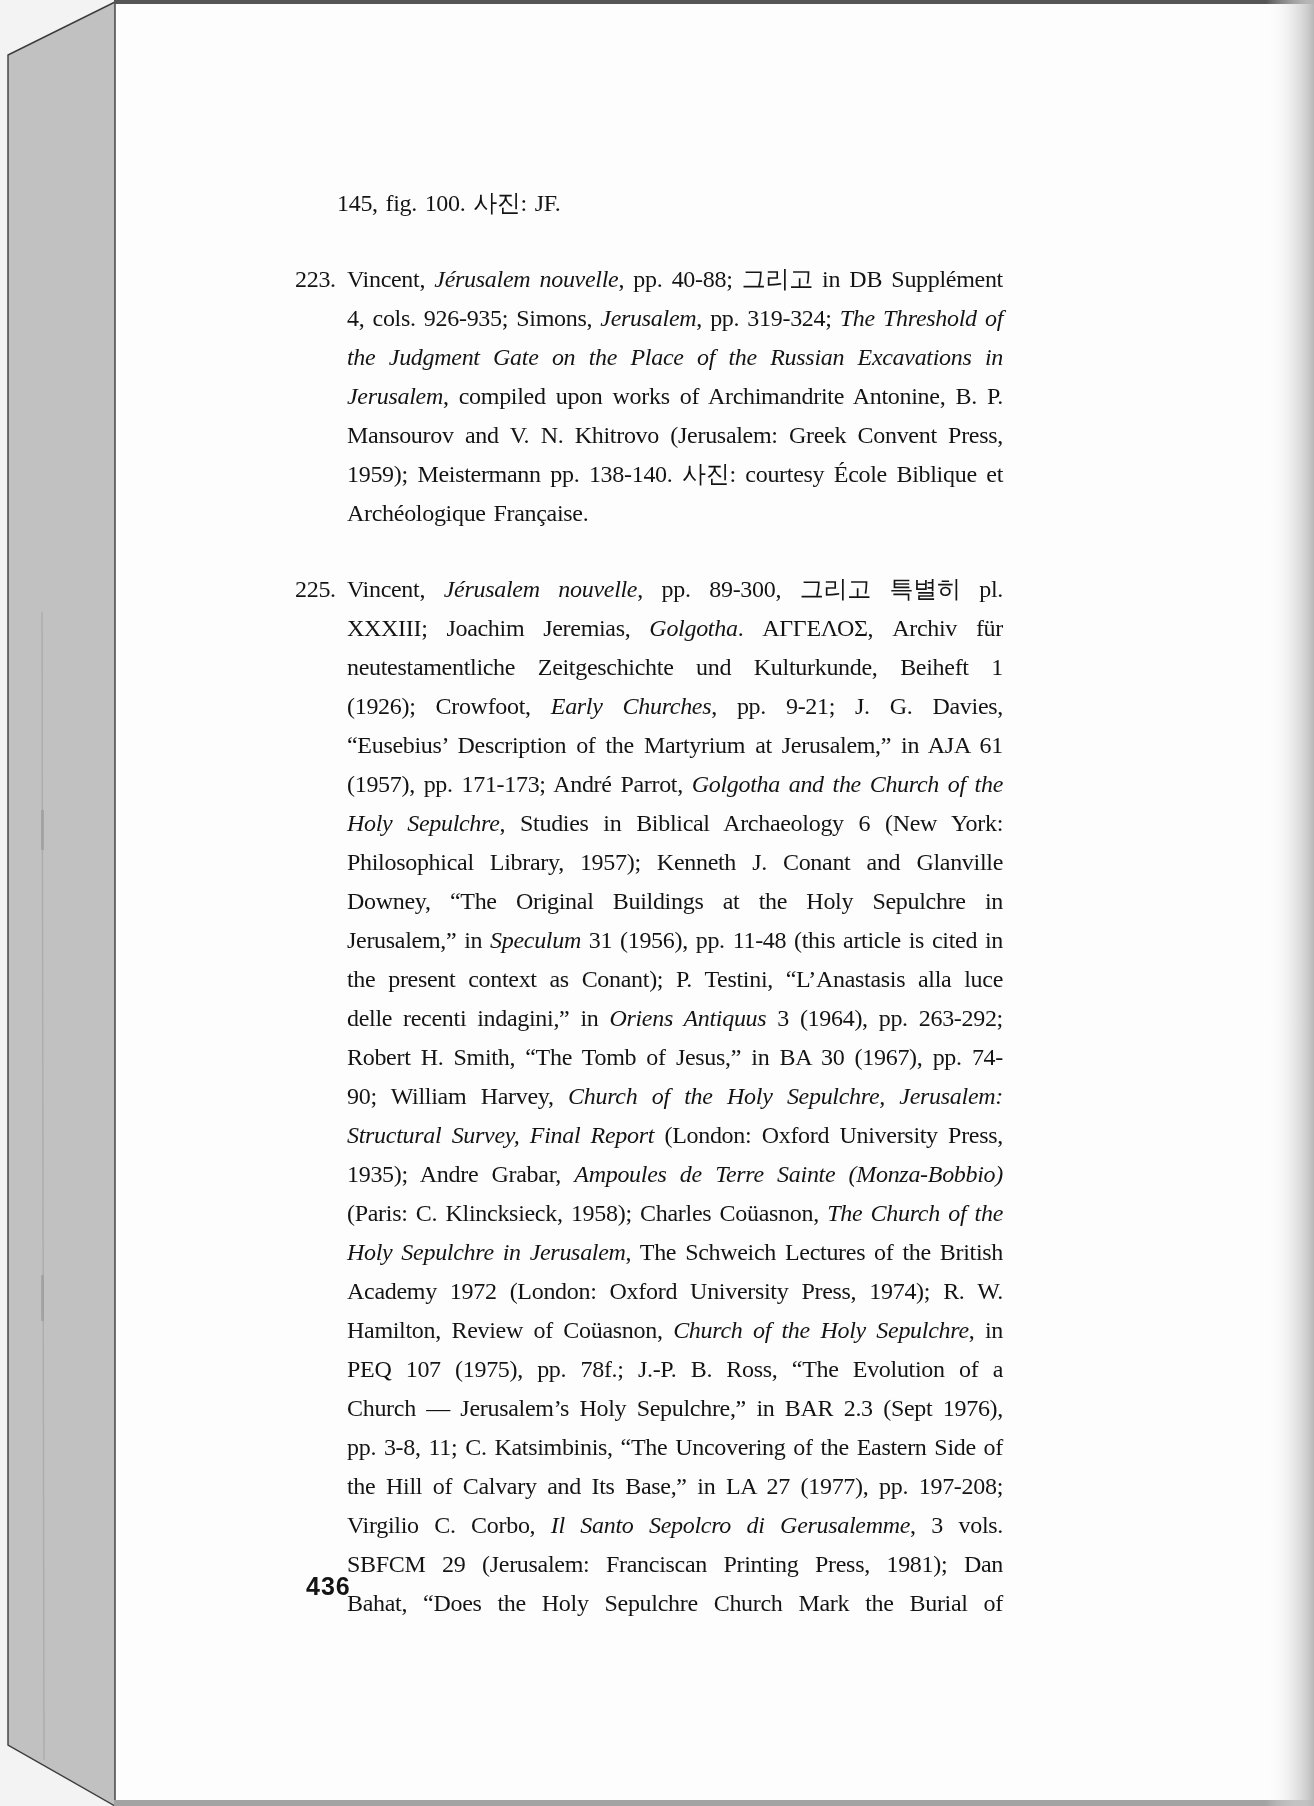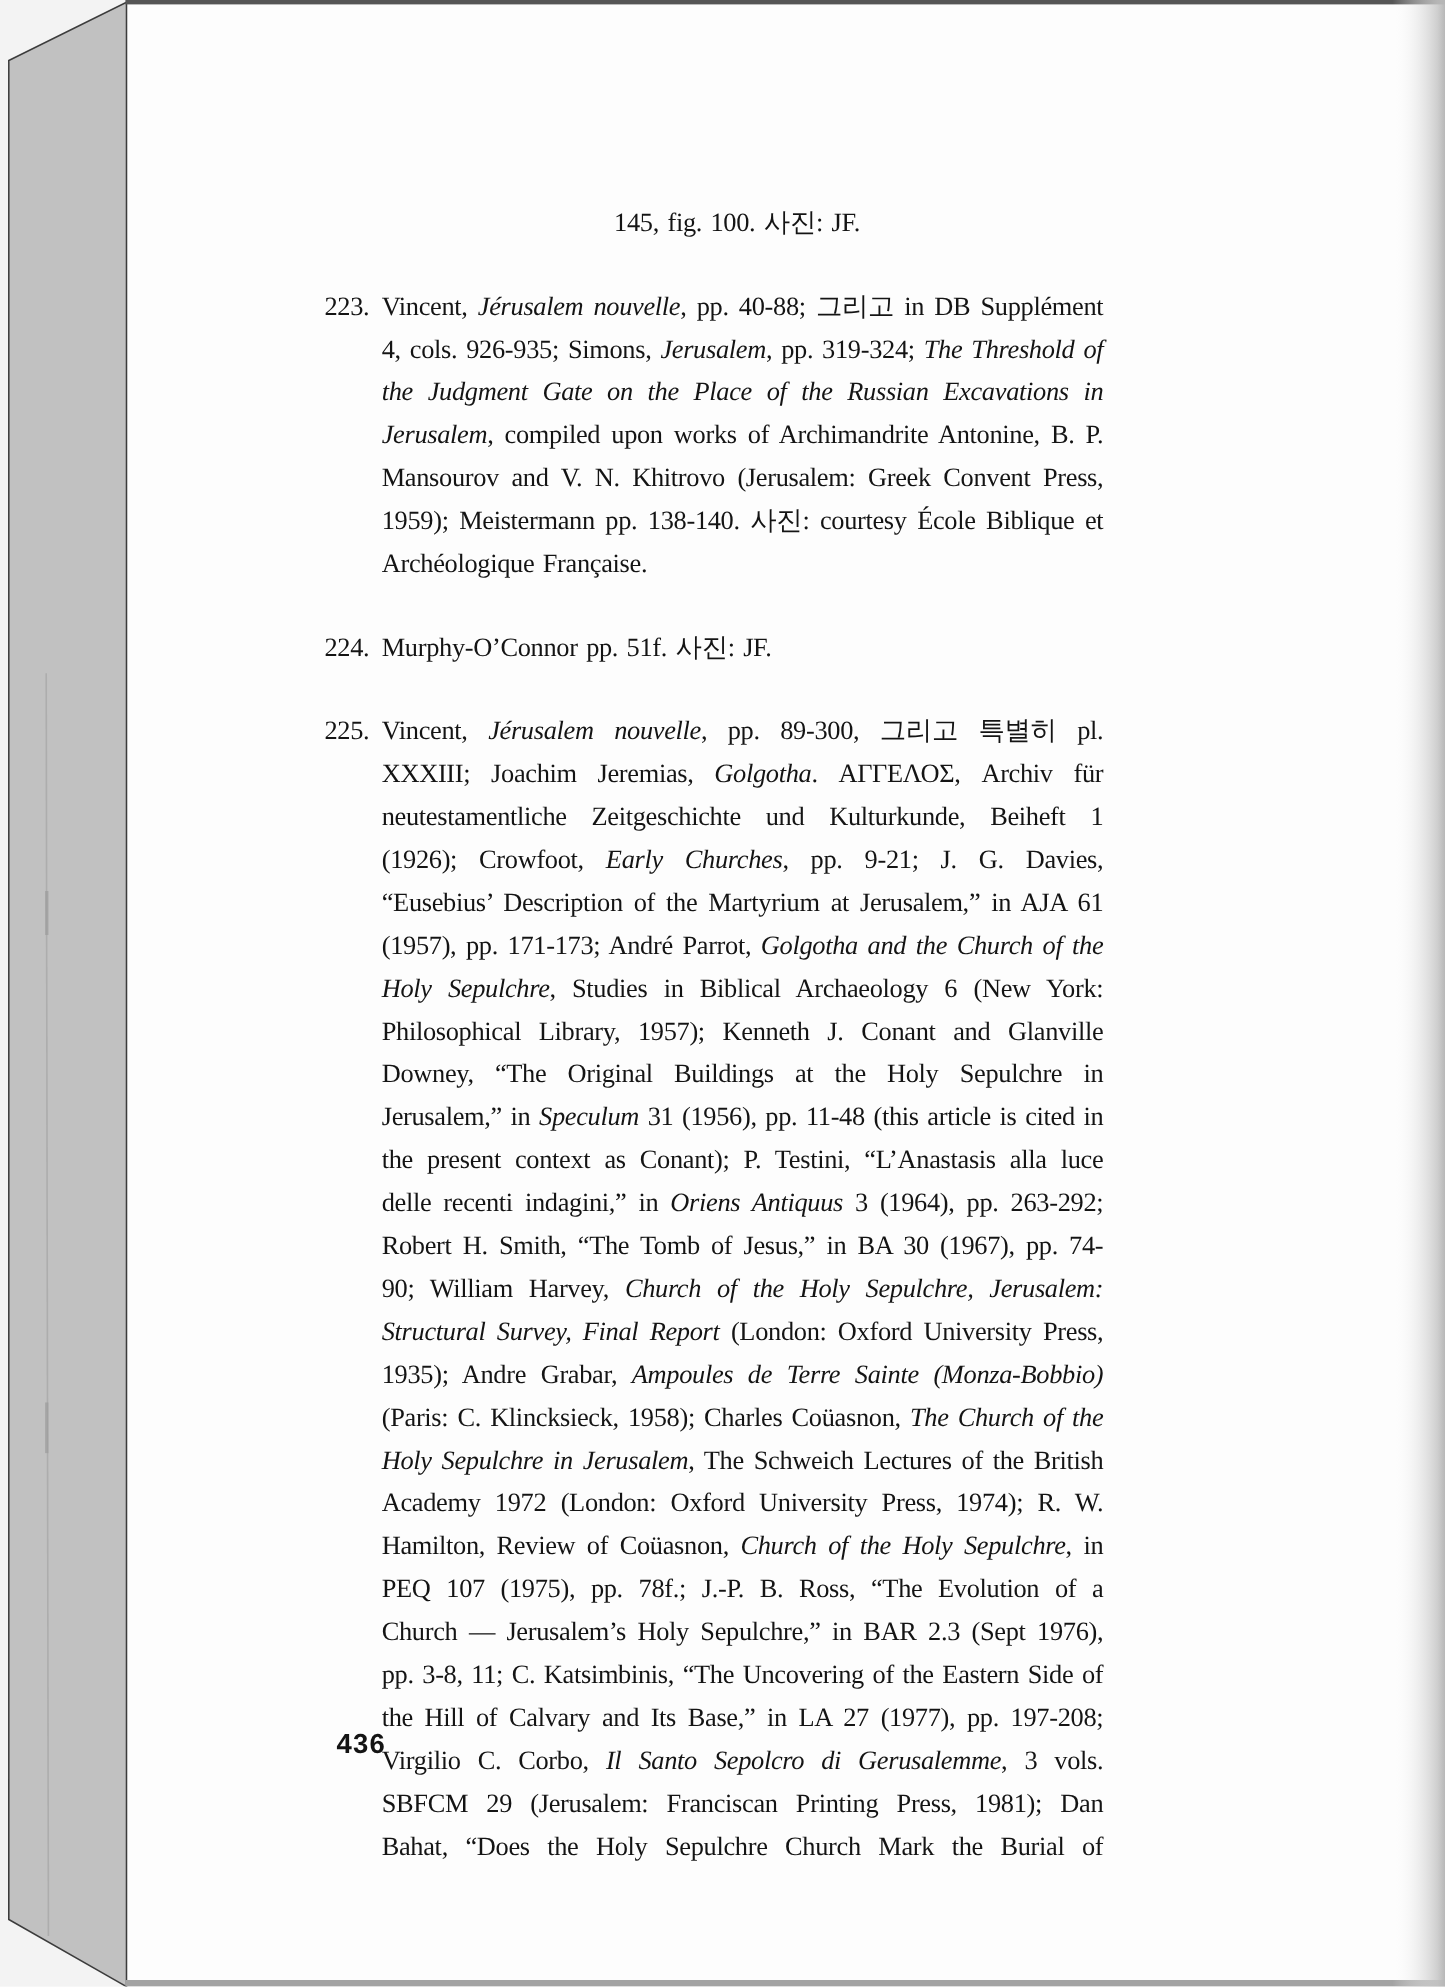--- a/index.html
+++ b/index.html
@@ -15,21 +15,21 @@
   svg.bg { position: absolute; left: 0; top: 0; }
 
   
   .textcol {
     position: absolute;
     left: 285px; top: 184px; width: 718px;
     font-size: 24px; line-height: 39px;
     letter-spacing: -0.3px; word-spacing: 2px;
     text-align: justify;
   }
-  .cont { margin: 0 0 37px 52px; text-align: center; }
+  .cont { margin: 0 0 37px 52px; text-align: left; }
   .note { position: relative; padding-left: 52px; margin: 0 0 37px 10px; }
   .note-number { position: absolute; left: 0; top: 0; white-space: nowrap; }
   .note-body { margin: 0; text-align: justify; }
   .note.justify-last .note-body { text-align-last: justify; }
   .note-body i { font-style: italic; }
 
   .pagenum {
     position: absolute; left: 306px; top: 1572px;
     font-family: "Liberation Sans", "DejaVu Sans", sans-serif;
     font-weight: bold; font-size: 25px; letter-spacing: 1px;
@@ -65,24 +65,20 @@
     <rect x="1266" y="0" width="48" height="1806" fill="url(#rightFade)"></rect>
   </svg>
 
   <main class="textcol">
     <p class="cont">145, fig. 100. 사진: JF.</p>
     <div id="notes-list">
         <div class="note">
           <span class="note-number">223.</span>
           <p class="note-body"><span>Vincent, </span><i>Jérusalem nouvelle</i><span>, pp. 40-88; 그리고 in DB Supplément 4, cols. 926-935; Simons, </span><i>Jerusalem</i><span>, pp. 319-324; </span><i>The Threshold of the Judgment Gate on the Place of the Russian Excavations in Jerusalem</i><span>, compiled upon works of Archimandrite Antonine, B. P. Mansourov and V. N. Khitrovo (Jerusalem: Greek Convent Press, 1959); Meistermann pp. 138-140. 사진: courtesy École Biblique et Archéologique Française.</span></p>
         </div>
-        <div class="note">
-          <span class="note-number">224.</span>
-          <p class="note-body"><span>Murphy-O’Connor pp. 51f. 사진: JF.</span></p>
-        </div>
         <div class="note justify-last">
           <span class="note-number">225.</span>
           <p class="note-body"><span>Vincent, </span><i>Jérusalem nouvelle</i><span>, pp. 89-300, 그리고 특별히 pl. XXXIII; Joachim Jeremias, </span><i>Golgotha</i><span>. ΑΓΓΕΛΟΣ, Archiv für neutestamentliche Zeitgeschichte und Kulturkunde, Beiheft 1 (1926); Crowfoot, </span><i>Early Churches</i><span>, pp. 9-21; J. G. Davies, “Eusebius’ Description of the Martyrium at Jerusalem,” in AJA 61 (1957), pp. 171-173; André Parrot, </span><i>Golgotha and the Church of the Holy Sepulchre</i><span>, Studies in Biblical Archaeology 6 (New York: Philosophical Library, 1957); Kenneth J. Conant and Glanville Downey, “The Original Buildings at the Holy Sepulchre in Jerusalem,” in </span><i>Speculum</i><span> 31 (1956), pp. 11-48 (this article is cited in the present context as Conant); P. Testini, “L’Anastasis alla luce delle recenti indagini,” in </span><i>Oriens Antiquus</i><span> 3 (1964), pp. 263-292; Robert H. Smith, “The Tomb of Jesus,” in BA 30 (1967), pp. 74-90; William Harvey, </span><i>Church of the Holy Sepulchre, Jerusalem: Structural Survey, Final Report</i><span> (London: Oxford University Press, 1935); Andre Grabar, </span><i>Ampoules de Terre Sainte (Monza-Bobbio)</i><span> (Paris: C. Klincksieck, 1958); Charles Coüasnon, </span><i>The Church of the Holy Sepulchre in Jerusalem</i><span>, The Schweich Lectures of the British Academy 1972 (London: Oxford University Press, 1974); R. W. Hamilton, Review of Coüasnon, </span><i>Church of the Holy Sepulchre</i><span>, in PEQ 107 (1975), pp. 78f.; J.-P. B. Ross, “The Evolution of a Church — Jerusalem’s Holy Sepulchre,” in BAR 2.3 (Sept 1976), pp. 3-8, 11; C. Katsimbinis, “The Uncovering of the Eastern Side of the Hill of Calvary and Its Base,” in LA 27 (1977), pp. 197-208; Virgilio C. Corbo, </span><i>Il Santo Sepolcro di Gerusalemme</i><span>, 3 vols. SBFCM 29 (Jerusalem: Franciscan Printing Press, 1981); Dan Bahat, “Does the Holy Sepulchre Church Mark the Burial of</span></p>
         </div>
       </div>
   </main>
 
   <div class="pagenum">436</div>
 
 </div>

